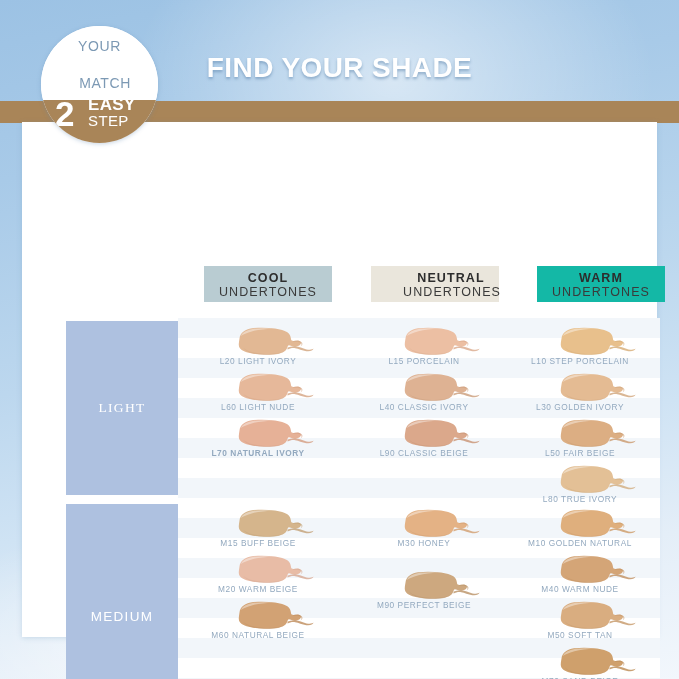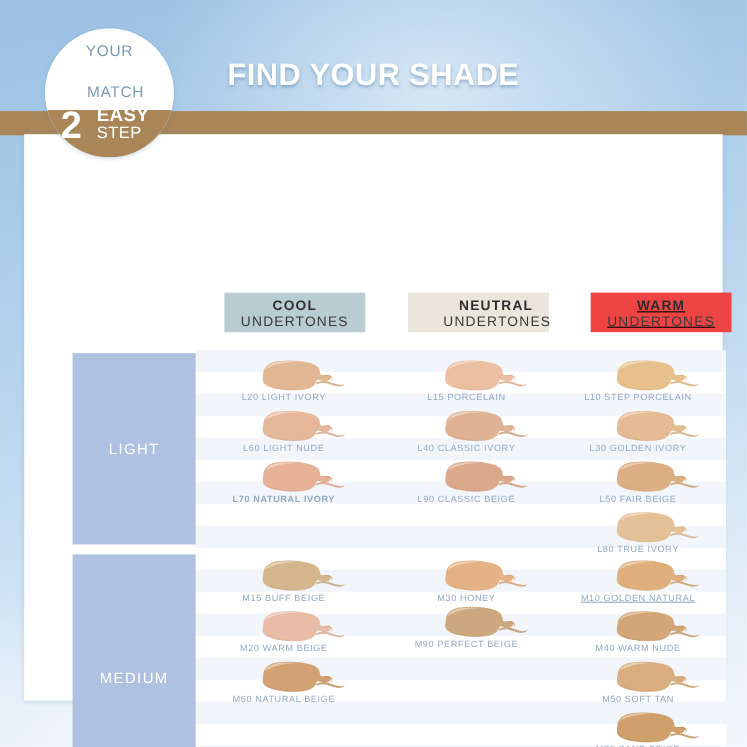--- a/index.html
+++ b/index.html
@@ -258,26 +258,26 @@
   <div id="card">
 
     <div class="undertone-chip" id="chip-cool" style="background: rgb(185, 204, 210);">
       <span class="ut-strong">COOL</span>
       <span class="ut-light">UNDERTONES</span>
     </div>
     <div class="undertone-chip" id="chip-neutral" style="background: rgb(234, 230, 220);">
       <span class="ut-strong">NEUTRAL</span>
       <span class="ut-light">UNDERTONES</span>
     </div>
-    <div class="undertone-chip" id="chip-warm" style="background: #ef4444; text-decoration: underline;">
+    <div class="undertone-chip" id="chip-warm" style="background: #14b8a6;">
       <span class="ut-strong">WARM</span>
       <span class="ut-light">UNDERTONES</span>
     </div>
 
-    <div class="cat-block" id="cat-light" style="background: rgb(174, 193, 224);">
+    <div class="cat-block" id="cat-light" style="background: rgb(174, 193, 224); font-family: Liberation Serif, serif;">
       <span>LIGHT</span>
     </div>
     <div class="cat-block" id="cat-medium" style="background: rgb(174, 193, 224);">
       <span>MEDIUM</span>
     </div>
 
     <div id="grid">
         <div class="stripe tint" style="top: 0px; height: 20px;"></div>
         <div class="stripe plain" style="top: 20px; height: 20px;"></div>
         <div class="stripe tint" style="top: 40px; height: 20px;"></div>
@@ -458,21 +458,21 @@
             <svg class="swatch" viewBox="0 0 86 31" xmlns="http://www.w3.org/2000/svg">
               <path d="M9.5 12.5 C10 7 15 3.2 22 2.3 C30 1.2 38 1.6 45 2.6 C52 3.6 57.5 5.4 59.5 8.4 C61.3 11.2 60.6 13.8 61.8 14.6 C63.4 15.7 66.5 14.2 68.8 14.7 C71 15.2 71.6 17 70.3 18.6 C69 20.2 66 21 63.5 20.6 C61.3 20.2 59.5 18.9 58.4 19.4 C57.3 19.9 57.6 22 56 23.9 C54.2 26 50 27.6 44 28.2 C36.5 29 28 28.5 21 27.3 C14.5 26.2 10.4 24 9.2 21 C8.2 18.4 9.2 15.2 9.5 12.5 Z" fill="#e4b285"></path>
               <path d="M57.5 21.6 C59.5 21.2 62 20 65.5 20.3 C69 20.6 72.5 22.5 76.5 23.4 C80 24.2 82.5 23.6 83.6 22.6 C82.8 24.6 80.2 25.8 76.4 25.2 C72 24.5 68.5 22.6 65.2 22.2 C62 21.8 59.6 22.6 57.5 23.5 Z" fill="#d4a275" opacity="0.85"></path>
               <path d="M63.2 15.3 C66 14.6 69.4 14.6 71.3 16 C73.2 17.4 72.6 19.4 70.4 20.4 C71.8 19.2 72 17.6 70.5 16.7 C68.6 15.6 65.8 15.6 63.2 16 Z" fill="#d4a275" opacity="0.7"></path>
               <path d="M11 10 C12.5 6.2 17.5 3.6 24 2.8 C30 2 36.5 2.1 42 2.7 C35.5 3 28 3.6 22.5 5.2 C16.5 6.9 13 8.4 11 10 Z" fill="#ffffff" opacity="0.40"></path>
               <path d="M13 21.5 C16 25 24 27.2 33 27.8 C41 28.3 49 27.7 54 25.6 C50 28.4 42 29.4 33.5 29 C24 28.6 16 26.2 13 21.5 Z" fill="#d4a275" opacity="0.55"></path>
             </svg>
           </div>
           <div class="shade-label" style="color: rgb(147, 169, 191);">M30 HONEY</div>
         </div>
-        <div class="shade-cell col-1" style="top: 232px; text-decoration: underline;">
+        <div class="shade-cell col-1" style="top: 252px; text-decoration: underline;">
           <div class="swatch-wrap">
             <svg class="swatch" viewBox="0 0 86 31" xmlns="http://www.w3.org/2000/svg">
               <path d="M9.5 12.5 C10 7 15 3.2 22 2.3 C30 1.2 38 1.6 45 2.6 C52 3.6 57.5 5.4 59.5 8.4 C61.3 11.2 60.6 13.8 61.8 14.6 C63.4 15.7 66.5 14.2 68.8 14.7 C71 15.2 71.6 17 70.3 18.6 C69 20.2 66 21 63.5 20.6 C61.3 20.2 59.5 18.9 58.4 19.4 C57.3 19.9 57.6 22 56 23.9 C54.2 26 50 27.6 44 28.2 C36.5 29 28 28.5 21 27.3 C14.5 26.2 10.4 24 9.2 21 C8.2 18.4 9.2 15.2 9.5 12.5 Z" fill="#cda87f"></path>
               <path d="M57.5 21.6 C59.5 21.2 62 20 65.5 20.3 C69 20.6 72.5 22.5 76.5 23.4 C80 24.2 82.5 23.6 83.6 22.6 C82.8 24.6 80.2 25.8 76.4 25.2 C72 24.5 68.5 22.6 65.2 22.2 C62 21.8 59.6 22.6 57.5 23.5 Z" fill="#bd986f" opacity="0.85"></path>
               <path d="M63.2 15.3 C66 14.6 69.4 14.6 71.3 16 C73.2 17.4 72.6 19.4 70.4 20.4 C71.8 19.2 72 17.6 70.5 16.7 C68.6 15.6 65.8 15.6 63.2 16 Z" fill="#bd986f" opacity="0.7"></path>
               <path d="M11 10 C12.5 6.2 17.5 3.6 24 2.8 C30 2 36.5 2.1 42 2.7 C35.5 3 28 3.6 22.5 5.2 C16.5 6.9 13 8.4 11 10 Z" fill="#ffffff" opacity="0.40"></path>
               <path d="M13 21.5 C16 25 24 27.2 33 27.8 C41 28.3 49 27.7 54 25.6 C50 28.4 42 29.4 33.5 29 C24 28.6 16 26.2 13 21.5 Z" fill="#bd986f" opacity="0.55"></path>
             </svg>
           </div>
           <div class="shade-label" style="color: rgb(147, 169, 191);">M90 PERFECT BEIGE</div>
@@ -480,21 +480,21 @@
         <div class="shade-cell col-2" style="top: 190px;">
           <div class="swatch-wrap">
             <svg class="swatch" viewBox="0 0 86 31" xmlns="http://www.w3.org/2000/svg">
               <path d="M9.5 12.5 C10 7 15 3.2 22 2.3 C30 1.2 38 1.6 45 2.6 C52 3.6 57.5 5.4 59.5 8.4 C61.3 11.2 60.6 13.8 61.8 14.6 C63.4 15.7 66.5 14.2 68.8 14.7 C71 15.2 71.6 17 70.3 18.6 C69 20.2 66 21 63.5 20.6 C61.3 20.2 59.5 18.9 58.4 19.4 C57.3 19.9 57.6 22 56 23.9 C54.2 26 50 27.6 44 28.2 C36.5 29 28 28.5 21 27.3 C14.5 26.2 10.4 24 9.2 21 C8.2 18.4 9.2 15.2 9.5 12.5 Z" fill="#dfaf7d"></path>
               <path d="M57.5 21.6 C59.5 21.2 62 20 65.5 20.3 C69 20.6 72.5 22.5 76.5 23.4 C80 24.2 82.5 23.6 83.6 22.6 C82.8 24.6 80.2 25.8 76.4 25.2 C72 24.5 68.5 22.6 65.2 22.2 C62 21.8 59.6 22.6 57.5 23.5 Z" fill="#cf9f6d" opacity="0.85"></path>
               <path d="M63.2 15.3 C66 14.6 69.4 14.6 71.3 16 C73.2 17.4 72.6 19.4 70.4 20.4 C71.8 19.2 72 17.6 70.5 16.7 C68.6 15.6 65.8 15.6 63.2 16 Z" fill="#cf9f6d" opacity="0.7"></path>
               <path d="M11 10 C12.5 6.2 17.5 3.6 24 2.8 C30 2 36.5 2.1 42 2.7 C35.5 3 28 3.6 22.5 5.2 C16.5 6.9 13 8.4 11 10 Z" fill="#ffffff" opacity="0.40"></path>
               <path d="M13 21.5 C16 25 24 27.2 33 27.8 C41 28.3 49 27.7 54 25.6 C50 28.4 42 29.4 33.5 29 C24 28.6 16 26.2 13 21.5 Z" fill="#cf9f6d" opacity="0.55"></path>
             </svg>
           </div>
-          <div class="shade-label" style="color: rgb(147, 169, 191); text-decoration: underline;">M10 GOLDEN NATURAL</div>
+          <div class="shade-label" style="color: rgb(147, 169, 191);">M10 GOLDEN NATURAL</div>
         </div>
         <div class="shade-cell col-2" style="top: 236px;">
           <div class="swatch-wrap">
             <svg class="swatch" viewBox="0 0 86 31" xmlns="http://www.w3.org/2000/svg">
               <path d="M9.5 12.5 C10 7 15 3.2 22 2.3 C30 1.2 38 1.6 45 2.6 C52 3.6 57.5 5.4 59.5 8.4 C61.3 11.2 60.6 13.8 61.8 14.6 C63.4 15.7 66.5 14.2 68.8 14.7 C71 15.2 71.6 17 70.3 18.6 C69 20.2 66 21 63.5 20.6 C61.3 20.2 59.5 18.9 58.4 19.4 C57.3 19.9 57.6 22 56 23.9 C54.2 26 50 27.6 44 28.2 C36.5 29 28 28.5 21 27.3 C14.5 26.2 10.4 24 9.2 21 C8.2 18.4 9.2 15.2 9.5 12.5 Z" fill="#d4a577"></path>
               <path d="M57.5 21.6 C59.5 21.2 62 20 65.5 20.3 C69 20.6 72.5 22.5 76.5 23.4 C80 24.2 82.5 23.6 83.6 22.6 C82.8 24.6 80.2 25.8 76.4 25.2 C72 24.5 68.5 22.6 65.2 22.2 C62 21.8 59.6 22.6 57.5 23.5 Z" fill="#c49567" opacity="0.85"></path>
               <path d="M63.2 15.3 C66 14.6 69.4 14.6 71.3 16 C73.2 17.4 72.6 19.4 70.4 20.4 C71.8 19.2 72 17.6 70.5 16.7 C68.6 15.6 65.8 15.6 63.2 16 Z" fill="#c49567" opacity="0.7"></path>
               <path d="M11 10 C12.5 6.2 17.5 3.6 24 2.8 C30 2 36.5 2.1 42 2.7 C35.5 3 28 3.6 22.5 5.2 C16.5 6.9 13 8.4 11 10 Z" fill="#ffffff" opacity="0.40"></path>
               <path d="M13 21.5 C16 25 24 27.2 33 27.8 C41 28.3 49 27.7 54 25.6 C50 28.4 42 29.4 33.5 29 C24 28.6 16 26.2 13 21.5 Z" fill="#c49567" opacity="0.55"></path>
             </svg>

